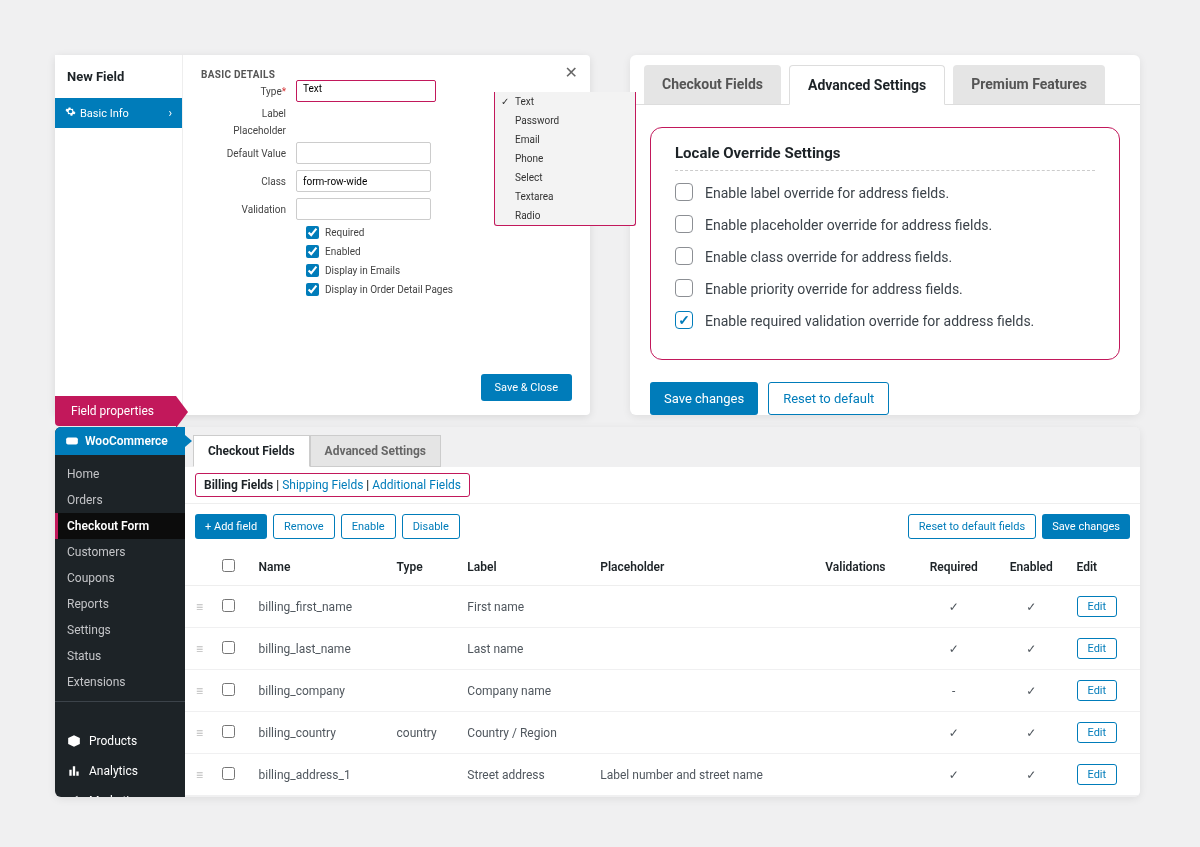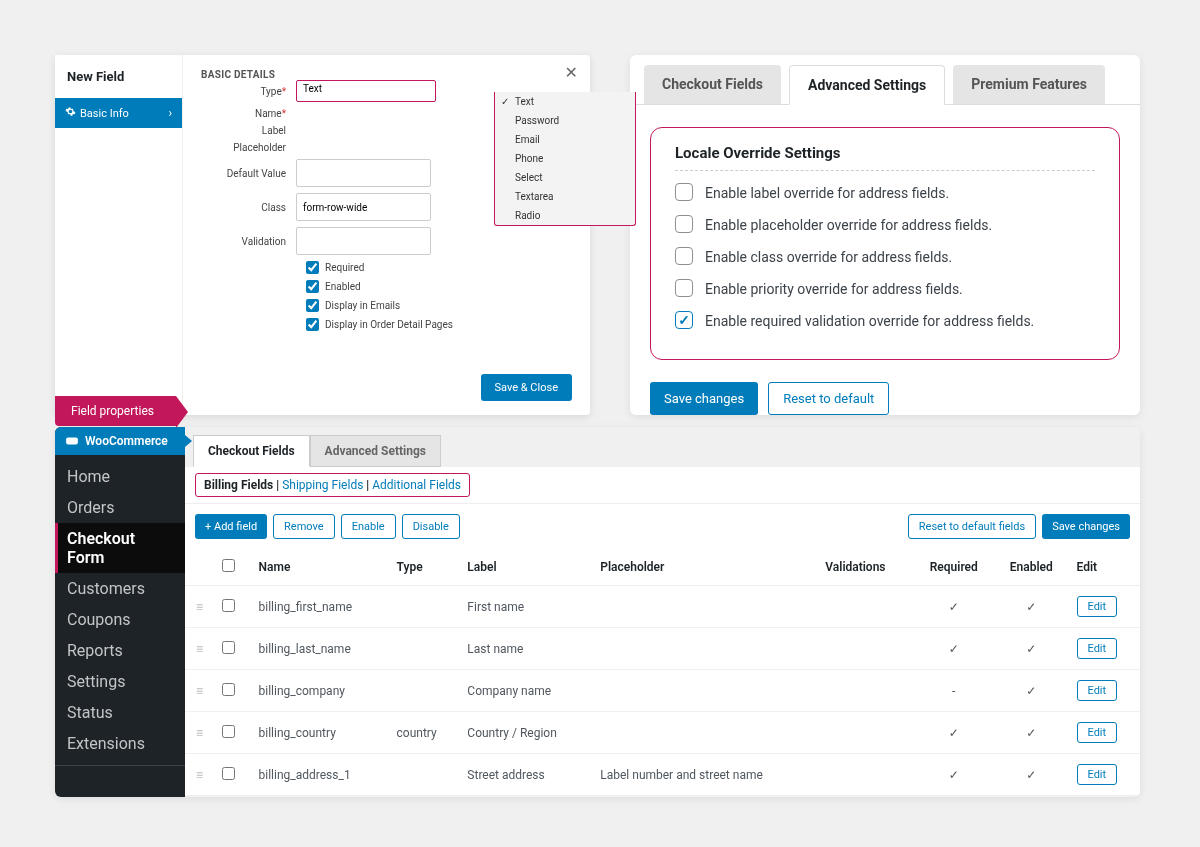--- a/index.html
+++ b/index.html
@@ -11,21 +11,21 @@
 .pa-title{padding:14px 12px;font-size:13px;font-weight:700;color:#1d2327}
 .pa-nav{background:#007cba;color:#fff;display:flex;align-items:center;justify-content:space-between;padding:8px 10px;font-size:11px;cursor:pointer}
 .pa-nav .gear{width:11px;height:11px;display:inline-block;margin-right:4px}
 .pa-nav .chev{font-size:12px}
 .pa-body{flex:1;padding:14px 18px;position:relative}
 .pa-section{font-size:10px;font-weight:700;color:#555;letter-spacing:0.3px;margin-bottom:0}
 .pa-close{position:absolute;right:12px;top:8px;font-size:16px;cursor:pointer;color:#666}
 .pa-row{display:flex;align-items:center;margin-bottom:6px}
 .pa-label{width:95px;text-align:right;font-size:10px;color:#444;padding-right:10px}
 .pa-label .req{color:#d63638}
-.pa-input{width:135px;height:28px;border:1px solid #ccc;border-radius:2px;font-size:10px;padding:0 6px}
+.pa-input{width:135px;height:22px;border:1px solid #ccc;border-radius:2px;font-size:10px;padding:0 6px}
 .pa-select{width:140px;height:22px;border:1px solid #c2185b;border-radius:2px;font-size:10px;padding:2px 6px;background:#fff;position:relative}
 .pa-dropdown{position:absolute;left:311px;top:37px;width:142px;background:#f3f3f3;border:1px solid #c2185b;border-top:none;z-index:5;border-radius:0 0 3px 3px}
 .pa-dropdown div{font-size:10px;padding:4px 8px 4px 20px;color:#333;cursor:pointer;position:relative}
 .pa-dropdown div.sel:before{content:"✓";position:absolute;left:6px}
 .pa-checks{margin-left:105px;margin-top:6px}
 .pa-chk{display:flex;align-items:center;font-size:10px;color:#444;margin-bottom:6px}
 .pa-chk input{margin-right:6px;accent-color:#007cba}
 .pa-save{position:absolute;right:18px;bottom:14px;background:#007cba;color:#fff;border:none;padding:7px 14px;font-size:11px;border-radius:3px;cursor:pointer}
 .pa-flag{position:absolute;left:55px;top:396px;background:#c2185b;color:#fff;font-size:12px;padding:8px 22px 8px 16px;border-radius:0 0 0 4px}
 .pa-flag:after{content:"";position:absolute;right:-12px;top:0;border-left:12px solid #c2185b;border-top:16px solid transparent;border-bottom:16px solid transparent}
@@ -46,21 +46,21 @@
 .pb-primary{background:#007cba;color:#fff;border:none;padding:8px 14px;font-size:13px;border-radius:3px;cursor:pointer}
 .pb-secondary{background:#fff;color:#007cba;border:1px solid #007cba;padding:8px 14px;font-size:13px;border-radius:3px;cursor:pointer}
 
 
 .panel-c{position:absolute;left:55px;top:427px;width:1085px;height:370px;background:#f0f0f1;border-radius:6px;box-shadow:0 2px 8px rgba(0,0,0,0.08);display:flex;overflow:hidden}
 .pc-side{width:130px;background:#1d2327;color:#fff;font-size:12px}
 .pc-brand{background:#007cba;padding:7px 10px;display:flex;align-items:center;font-weight:600;position:relative}
 .pc-brand:after{content:"";position:absolute;right:-7px;top:50%;margin-top:-6px;border-left:7px solid #007cba;border-top:6px solid transparent;border-bottom:6px solid transparent}
 .pc-brand svg{margin-right:6px}
 .pc-menu{padding:6px 0}
-.pc-mi{padding:6px 12px;color:#c3c4c7;cursor:pointer;font-size:16px}
+.pc-mi{padding:6px 12px;color:#c3c4c7;cursor:pointer;font-size:12px}
 .pc-mi.active{background:#0c0c0c;color:#fff;font-weight:600;position:relative}
 .pc-mi.active:before{content:"";position:absolute;left:0;top:0;bottom:0;width:3px;background:#c2185b}
 .pc-menu2{border-top:1px solid #3c434a;padding:24px 0}
 .pc-mi2{padding:8px 12px;color:#fff;display:flex;align-items:center;cursor:pointer;font-size:12px}
 .pc-mi2 svg{margin-right:8px;width:14px;height:14px}
 .pc-main{flex:1;background:#f0f0f1}
 .pc-tabs{display:flex;padding:8px 8px 0;background:#f0f0f1}
 .pc-tab{padding:8px 14px;font-size:12px;font-weight:700;background:#e5e5e5;color:#666;border:1px solid #ccc;cursor:pointer}
 .pc-tab.active{background:#fff;color:#1d2327;border-bottom:1px solid #fff}
 .pc-sub{background:#fff;padding:6px 10px;font-size:12px}
@@ -93,23 +93,20 @@
     </div>
   </div>
   <div class="pa-body">
     <span class="pa-close">✕</span>
     <div class="pa-section">BASIC DETAILS</div>
     <div class="pa-row">
         <div class="pa-label"><span>Type</span><span class="req">*</span></div>
         <div class="pa-select">Text</div>
       </div>
     <div class="pa-row">
-        <div class="pa-label"><span>Name</span><span class="req">*</span></div>
-      </div>
-    <div class="pa-row">
         <div class="pa-label">Label</div>
       </div>
     <div class="pa-row">
         <div class="pa-label">Placeholder</div>
       </div>
     <div class="pa-row">
         <div class="pa-label">Default Value</div>
         <input class="pa-input" style="">
       </div>
     <div class="pa-row">

